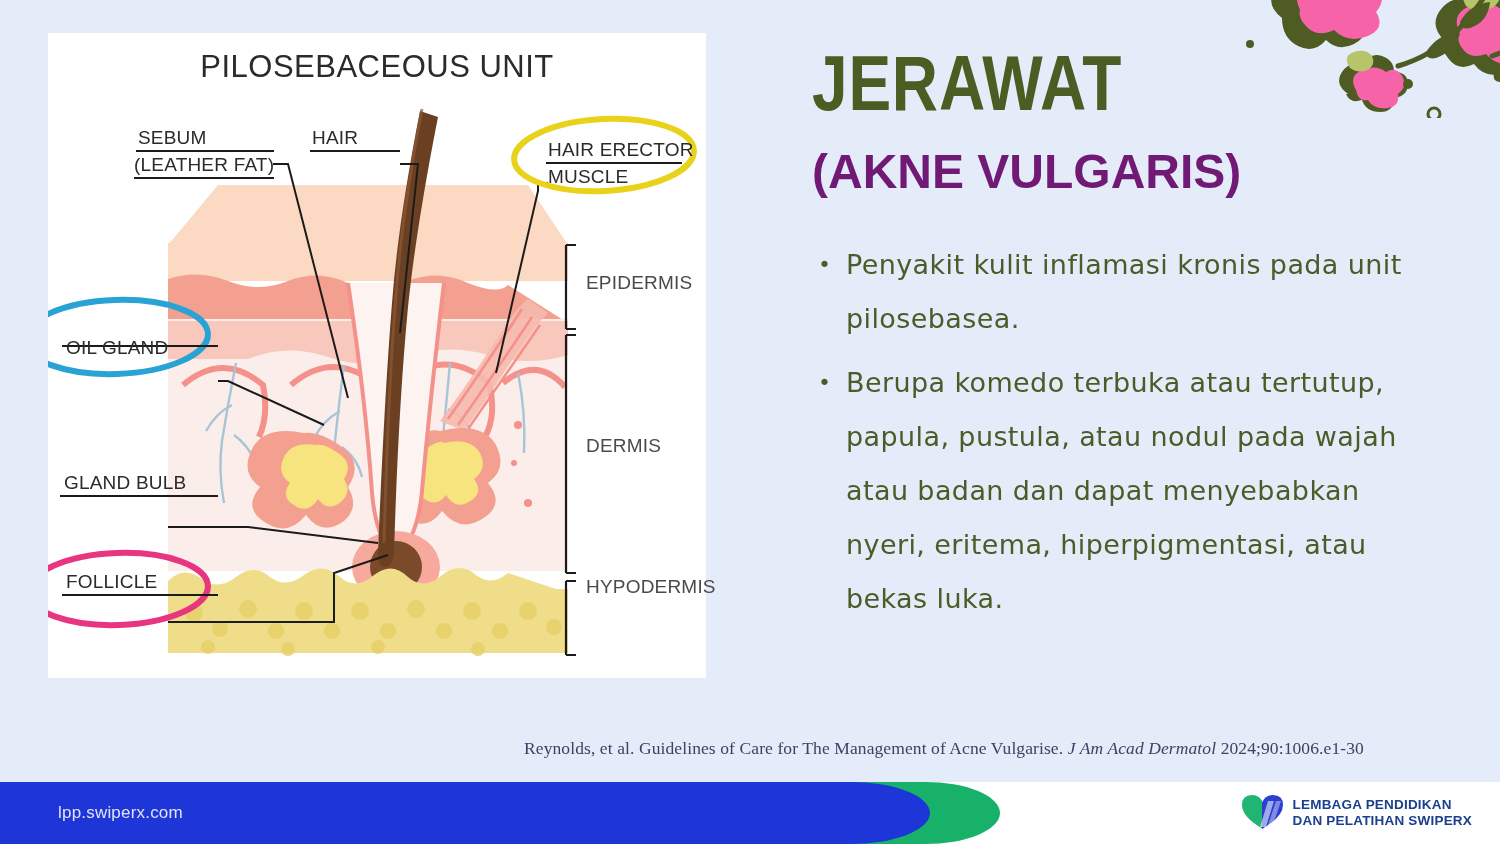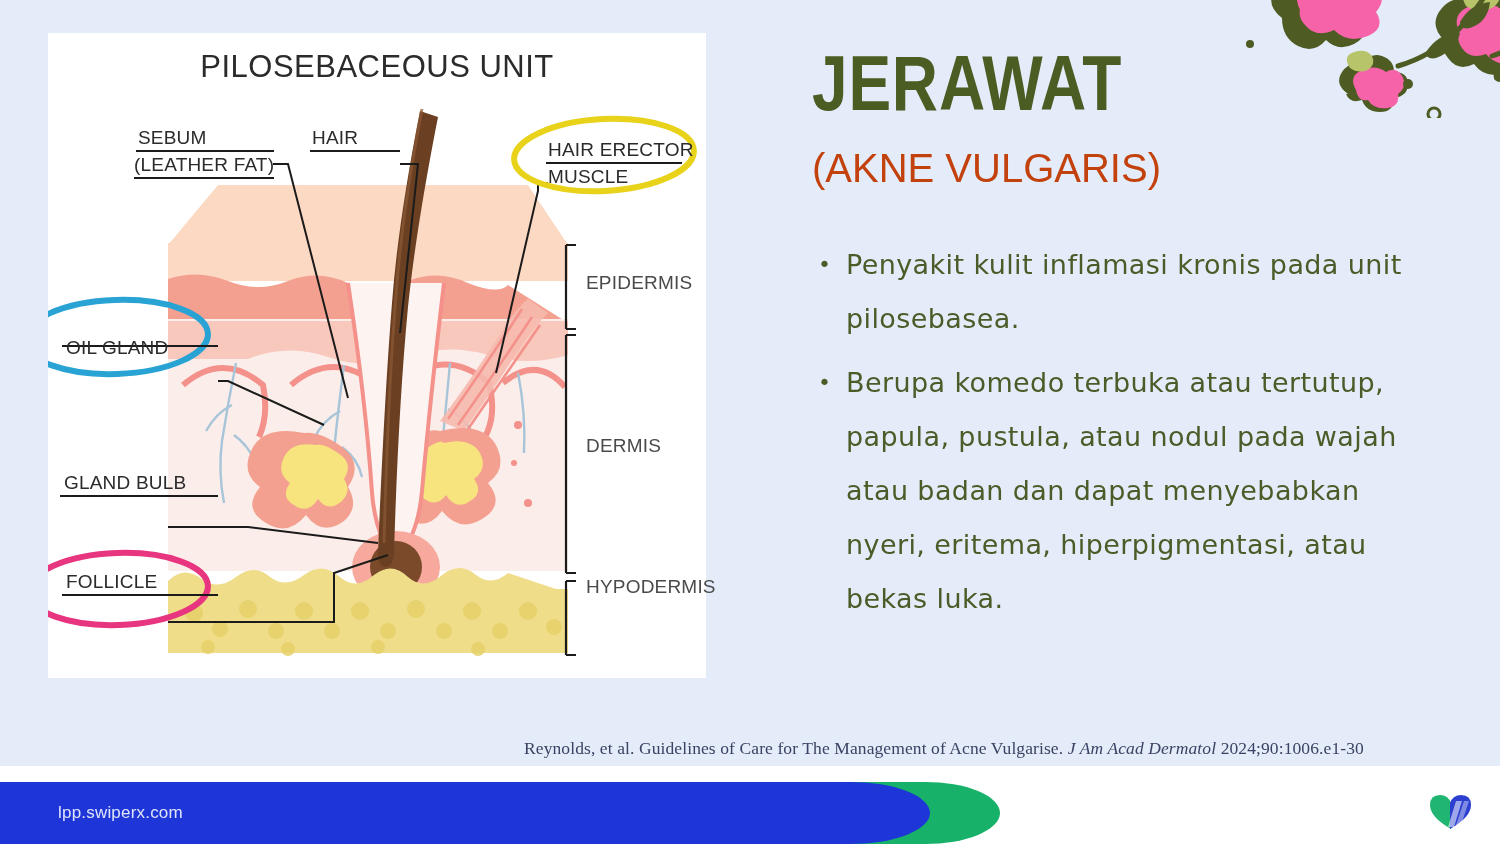--- a/index.html
+++ b/index.html
@@ -31,22 +31,22 @@
   .title-main{
     position:absolute;left:812px;top:48px;
     font-family:"Liberation Sans",sans-serif;
     font-weight:700;font-size:78px;line-height:.92;
     letter-spacing:1px;color:#4a5d23;
     transform:scaleX(.82);transform-origin:left top;
   }
   .title-sub{
     position:absolute;left:812px;top:148px;
     font-family:"Liberation Sans",sans-serif;
-    font-weight:400;font-size:40px;line-height:1;
-    letter-spacing:0px;color:#c2410c;
+    font-weight:700;font-size:48px;line-height:1;
+    letter-spacing:0px;color:#701a75;
   }
   .bullets{
     position:absolute;left:806px;top:238px;width:620px;
     color:#4c5c28;
   }
   .bullet{
     position:relative;padding-left:40px;margin-bottom:10px;
     font-family:"DejaVu Sans",sans-serif;
     font-size:27px;line-height:54px;letter-spacing:.4px;
   }
@@ -54,21 +54,21 @@
     position:absolute;left:12px;top:0;line-height:54px;font-size:22px;
   }
   .citation{
     position:absolute;left:524px;top:738px;width:940px;
     font-family:"Liberation Serif",serif;
     font-size:17.5px;color:#3c4263;letter-spacing:.1px;white-space:nowrap;
   }
   .citation .ital{font-style:italic;}
 
   
-  .footer{position:absolute;left:0;bottom:0;width:1500px;height:78px;background:#ffffff;margin-top:16px;}
+  .footer{position:absolute;left:0;bottom:0;width:1500px;height:62px;background:#ffffff;margin-top:16px;}
   .footer-green{
     position:absolute;left:700px;bottom:0;width:300px;height:62px;
     background:#17b169;border-bottom-right-radius:150px 62px;
     border-top-right-radius:150px 62px;
   }
   .footer-blue{
     position:absolute;left:0;bottom:0;width:930px;height:62px;
     background:#1e35d8;border-bottom-right-radius:160px 62px;
     border-top-right-radius:160px 62px;
   }
@@ -282,16 +282,20 @@
     <div class="footer-green"></div>
     <div class="footer-blue"></div>
     <div class="footer-url">lpp.swiperx.com</div>
     <div class="logo">
       <svg width="44" height="40" viewBox="0 0 44 40">
         <path d="M2 12 q0-10 10-10 q8 0 11 8 l0 26 q-21-12 -21-24z" fill="#21b573"></path>
         <path d="M22 10 q3-8 11-8 q10 0 10 10 q0 12 -21 24 z" fill="#2b3fd0"></path>
         <path d="M28 8 l6 0 l-8 26 l-6 0z" fill="#ffffff" opacity=".55"></path>
         <path d="M36 8 l5 0 l-8 24 l-5 0z" fill="#ffffff" opacity=".4"></path>
       </svg>
+      <div class="logo-text">
+        <div>LEMBAGA PENDIDIKAN</div>
+        <div class="l2">DAN PELATIHAN SWIPERX</div>
+      </div>
     </div>
   </div>
 
 </div>
 
 </body></html>

